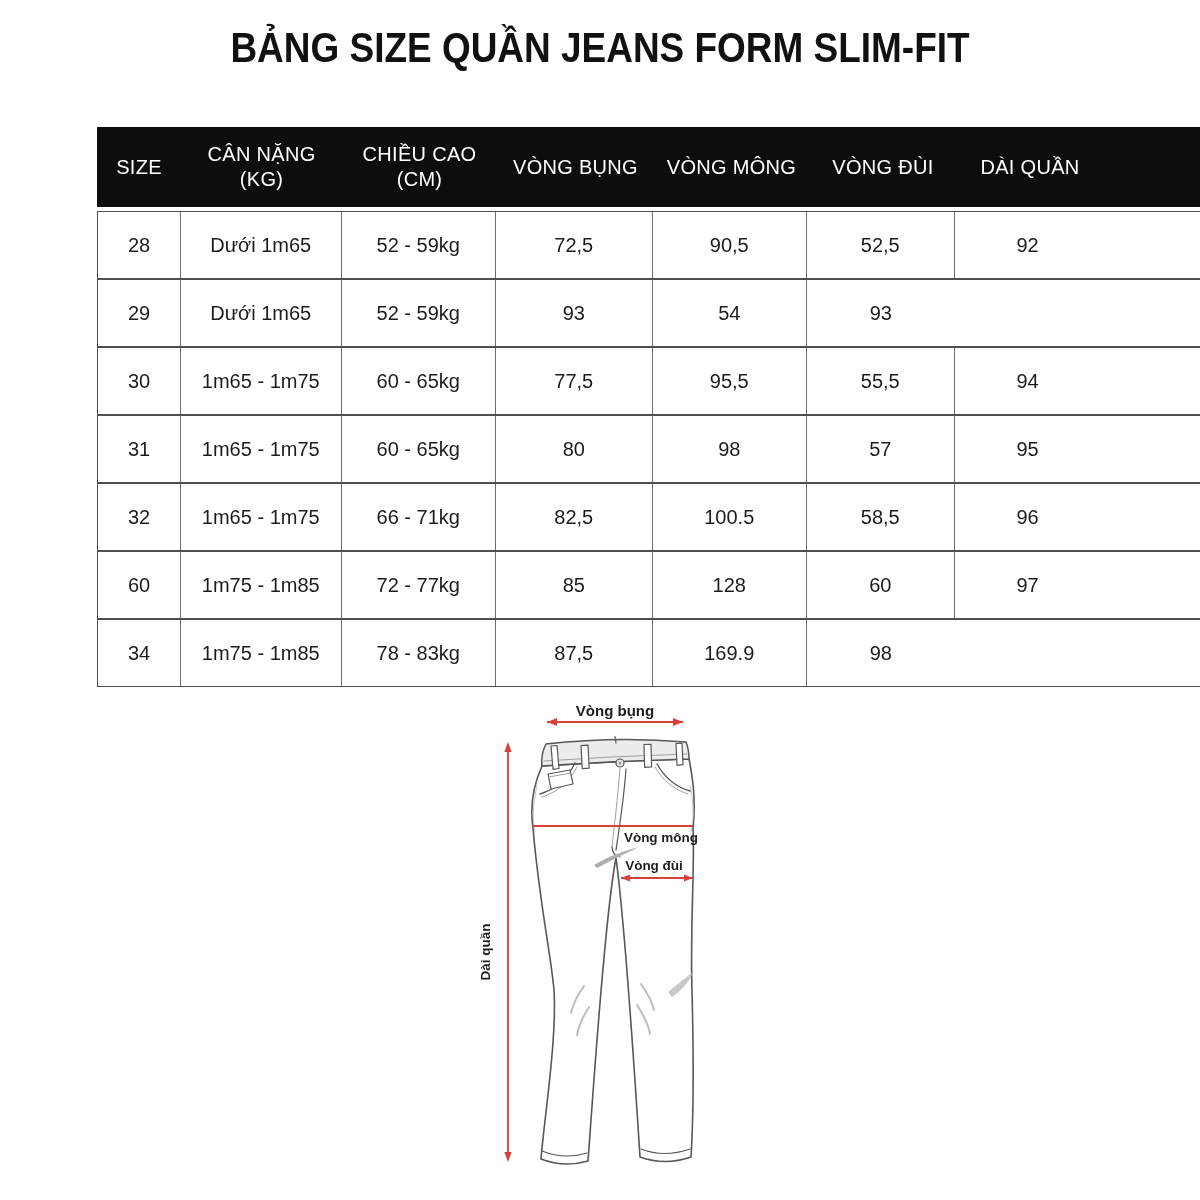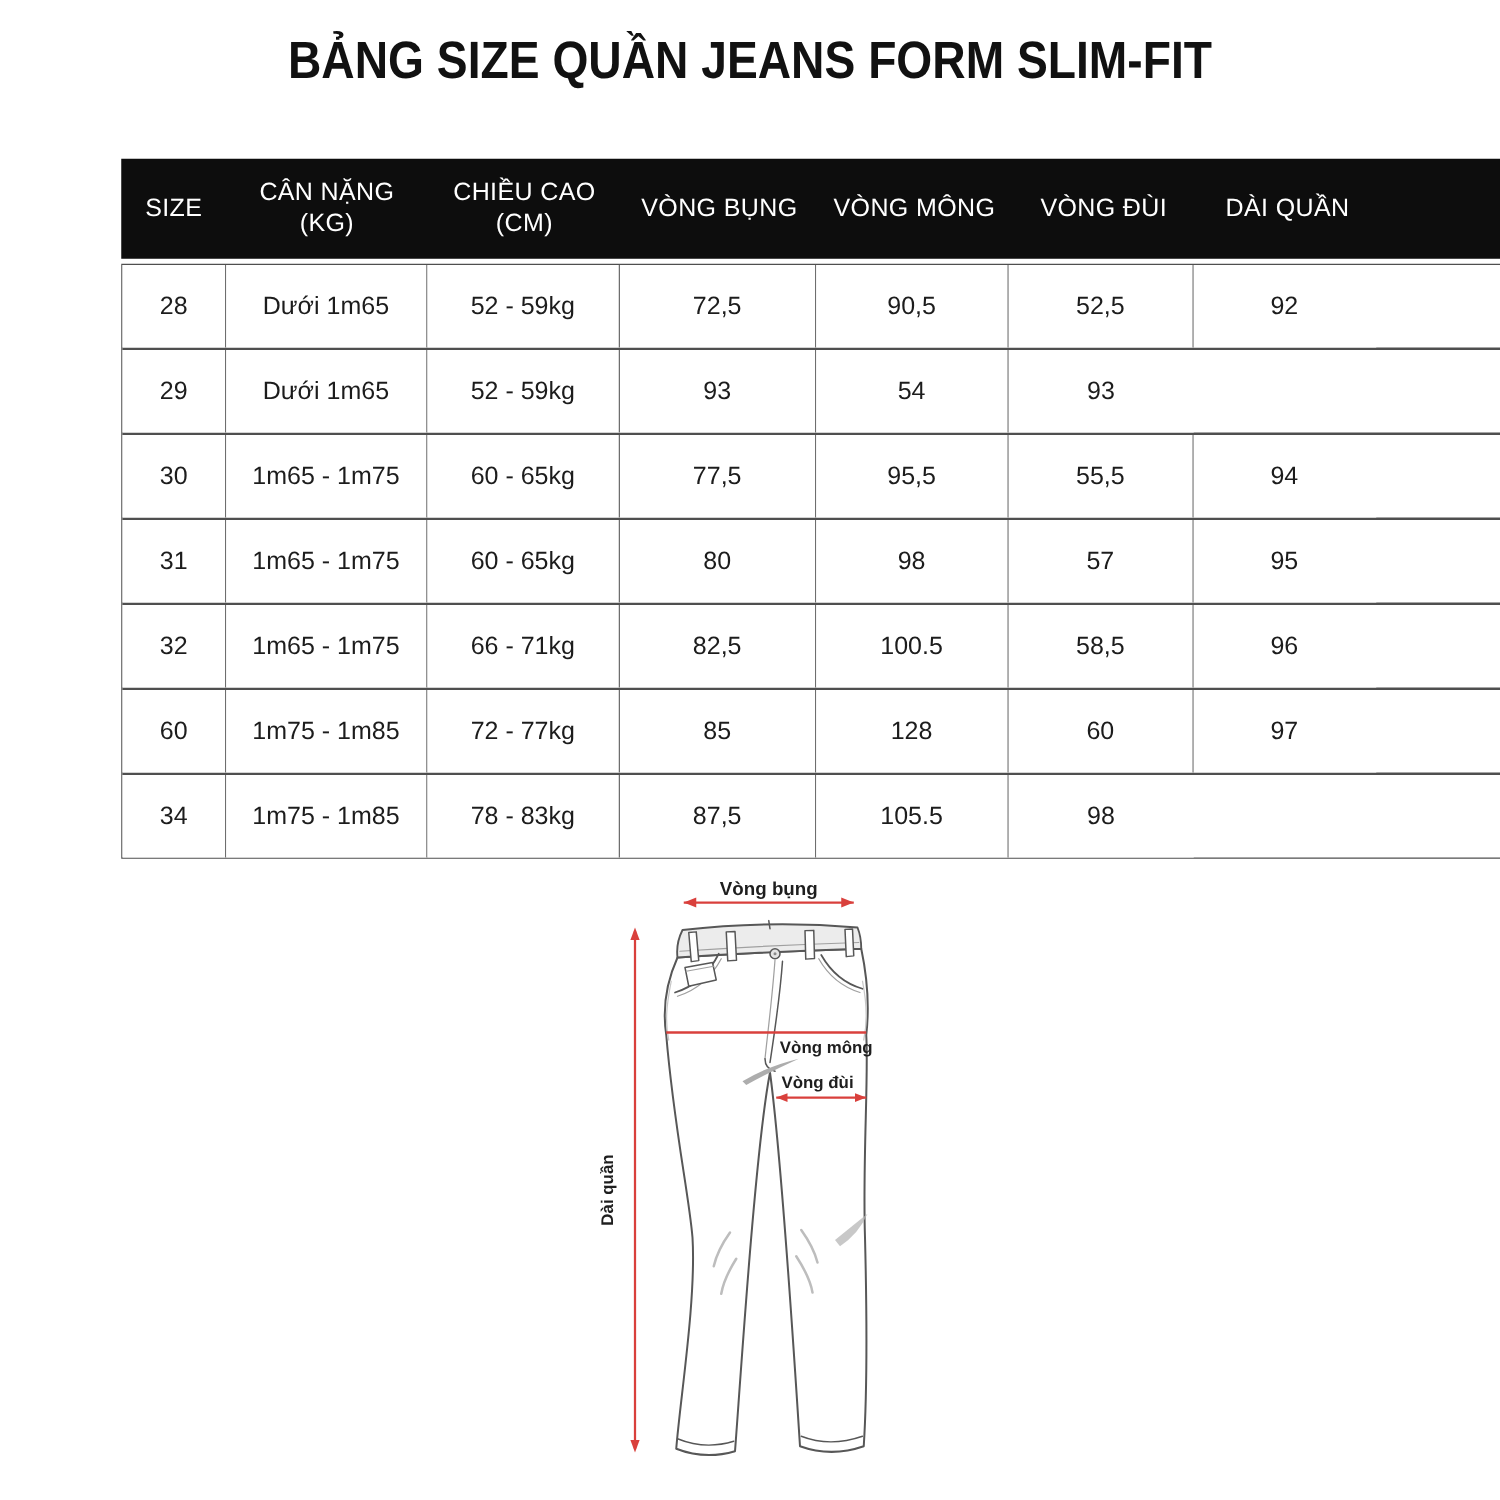--- a/index.html
+++ b/index.html
@@ -106,21 +106,21 @@
       <div class="td">85</div>
       <div class="td">128</div>
       <div class="td">60</div>
       <div class="td">97</div>
     </div>
     <div class="tr">
       <div class="td">34</div>
       <div class="td">1m75 - 1m85</div>
       <div class="td">78 - 83kg</div>
       <div class="td">87,5</div>
-      <div class="td">105.5</div>
+      <div class="td">169.9</div>
       <div class="td">98</div>
     </div>
   </div>
 </div>
 
 <div class="diagram">
   <svg width="1200" height="510" viewBox="0 0 1200 510">
 
     <g stroke-linecap="round" stroke-linejoin="round">
       <path d="M542,76 C533,96 530,118 533,138 C539,210 551,265 554,300 C557,350 544,430 541,469

